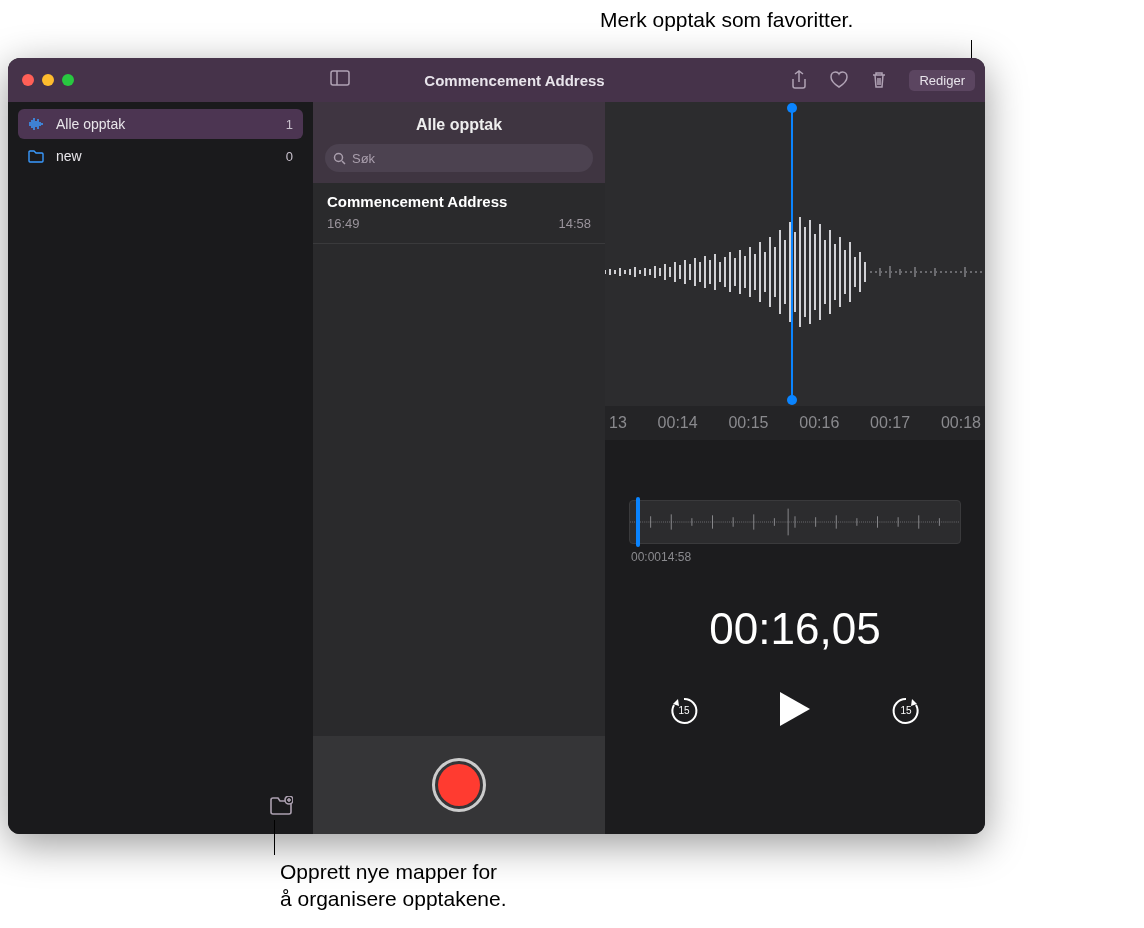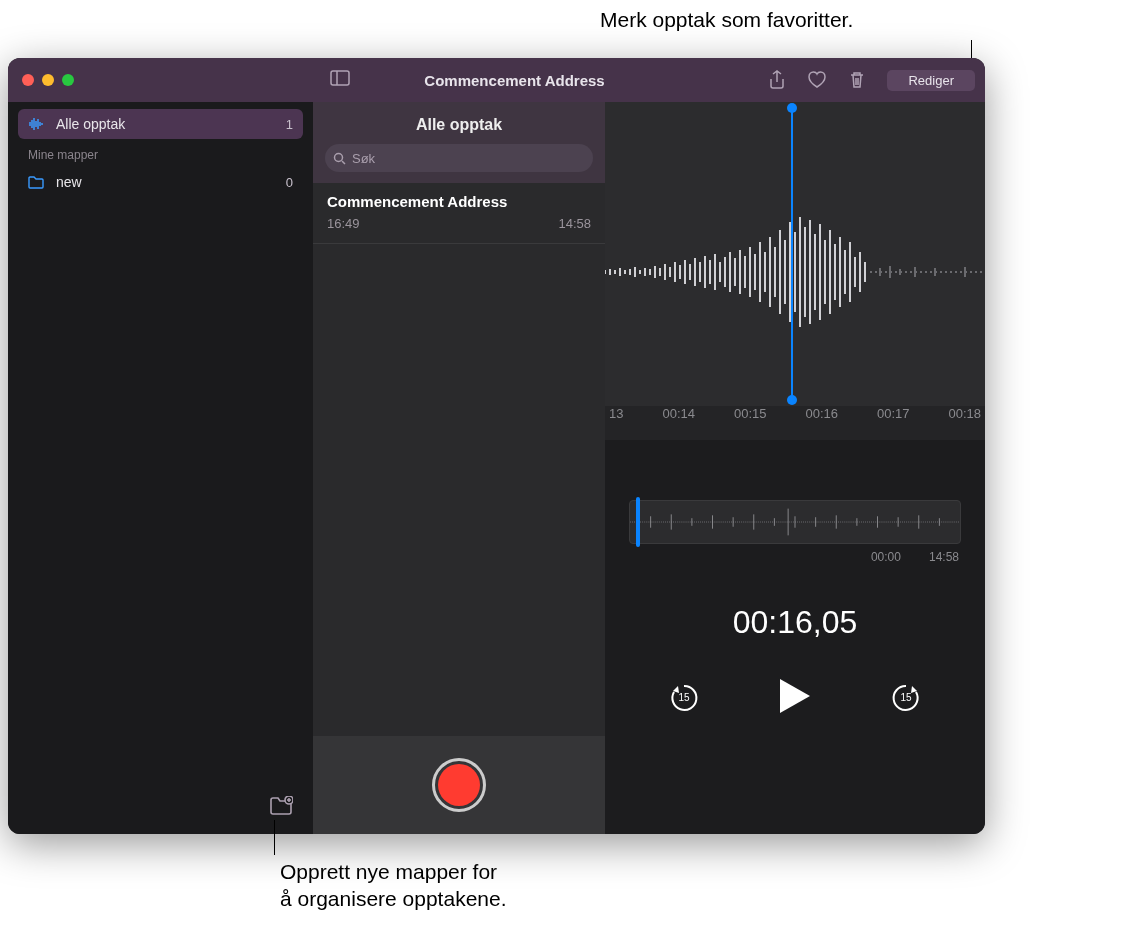--- a/index.html
+++ b/index.html
@@ -91,21 +91,21 @@
     right: 10px;
     display: flex;
     align-items: center;
     gap: 22px;
   }
   .tb-btn { color: #b0a3b5; display:flex; align-items:center; cursor:pointer;}
   .edit-btn {
     background: #5b4560;
     color: #e8e4eb;
     font-size: 13px;
-    padding: 3px 21px;
+    padding: 3px 10px;
     border-radius: 5px;
     cursor: pointer;
   }
   .body {
     display: flex;
     flex: 1;
     min-height: 0;
   }
   
   .sidebar {
@@ -239,22 +239,23 @@
     border-radius:50%;
   }
   .playhead::before { top:-5px; }
   .playhead::after { bottom:-5px; }
   .time-ruler {
     position:absolute;
     bottom:0; left:0; right:0;
     height:34px;
     background:#242426;
     display:flex;
+    align-items:center;
     color:#8a8a8e;
-    font-size:13px;
+    font-size:16px;
     padding: 0 4px;
     justify-content: space-between;
   }
   .overview {
     margin: 60px 24px 0;
     height: 44px;
     background: #2c2c2e;
     border-radius: 4px;
     position: relative;
     border: 1px solid #3a3a3c;
@@ -262,29 +263,28 @@
   .ov-playhead {
     position:absolute;
     left: 6px;
     top:-4px; bottom:-4px;
     width:4px;
     background:#0a84ff;
     border-radius:2px;
   }
   .ov-labels {
     display:flex;
-    justify-content:flex-end;
+    justify-content:flex-start;
     margin: 6px 26px 0;
     font-size:12px;
     color:#8a8a8e;
-    gap:28px;
   }
   .big-time {
     text-align:center;
-    font-size: 32px;
+    font-size: 44px;
     color:#fff;
     margin-top: 40px;
     font-weight: 400;
     font-variant-numeric: tabular-nums;
   }
   .controls {
     display:flex;
     justify-content:center;
     align-items:center;
     gap: 78px;
@@ -351,21 +351,20 @@
             <line x1="6" y1="1" x2="6" y2="13"></line>
               <line x1="8" y1="4" x2="8" y2="10"></line>
             <line x1="10" y1="2" x2="10" y2="12"></line>
               <line x1="12" y1="5" x2="12" y2="9"></line>
             <line x1="14" y1="6" x2="14" y2="8"></line>
           </svg>
         </span>
         <span class="sb-label">Alle opptak</span>
         <span class="sb-count">1</span>
       </div>
-      <div class="sb-header">Mine mapper</div>
       <div class="sb-item">
         <span class="sb-icon">
           <svg width="16" height="13" viewBox="0 0 16 13" fill="none" stroke="#3a9bff" stroke-width="1.4">
             <path d="M1 2 a1 1 0 0 1 1-1 h4 l2 2 h6 a1 1 0 0 1 1 1 v7 a1 1 0 0 1-1 1 H2 a1 1 0 0 1-1-1 Z"></path>
           </svg>
         </span>
         <span class="sb-label">new</span>
         <span class="sb-count">0</span>
       </div>
       <div class="sb-footer">

